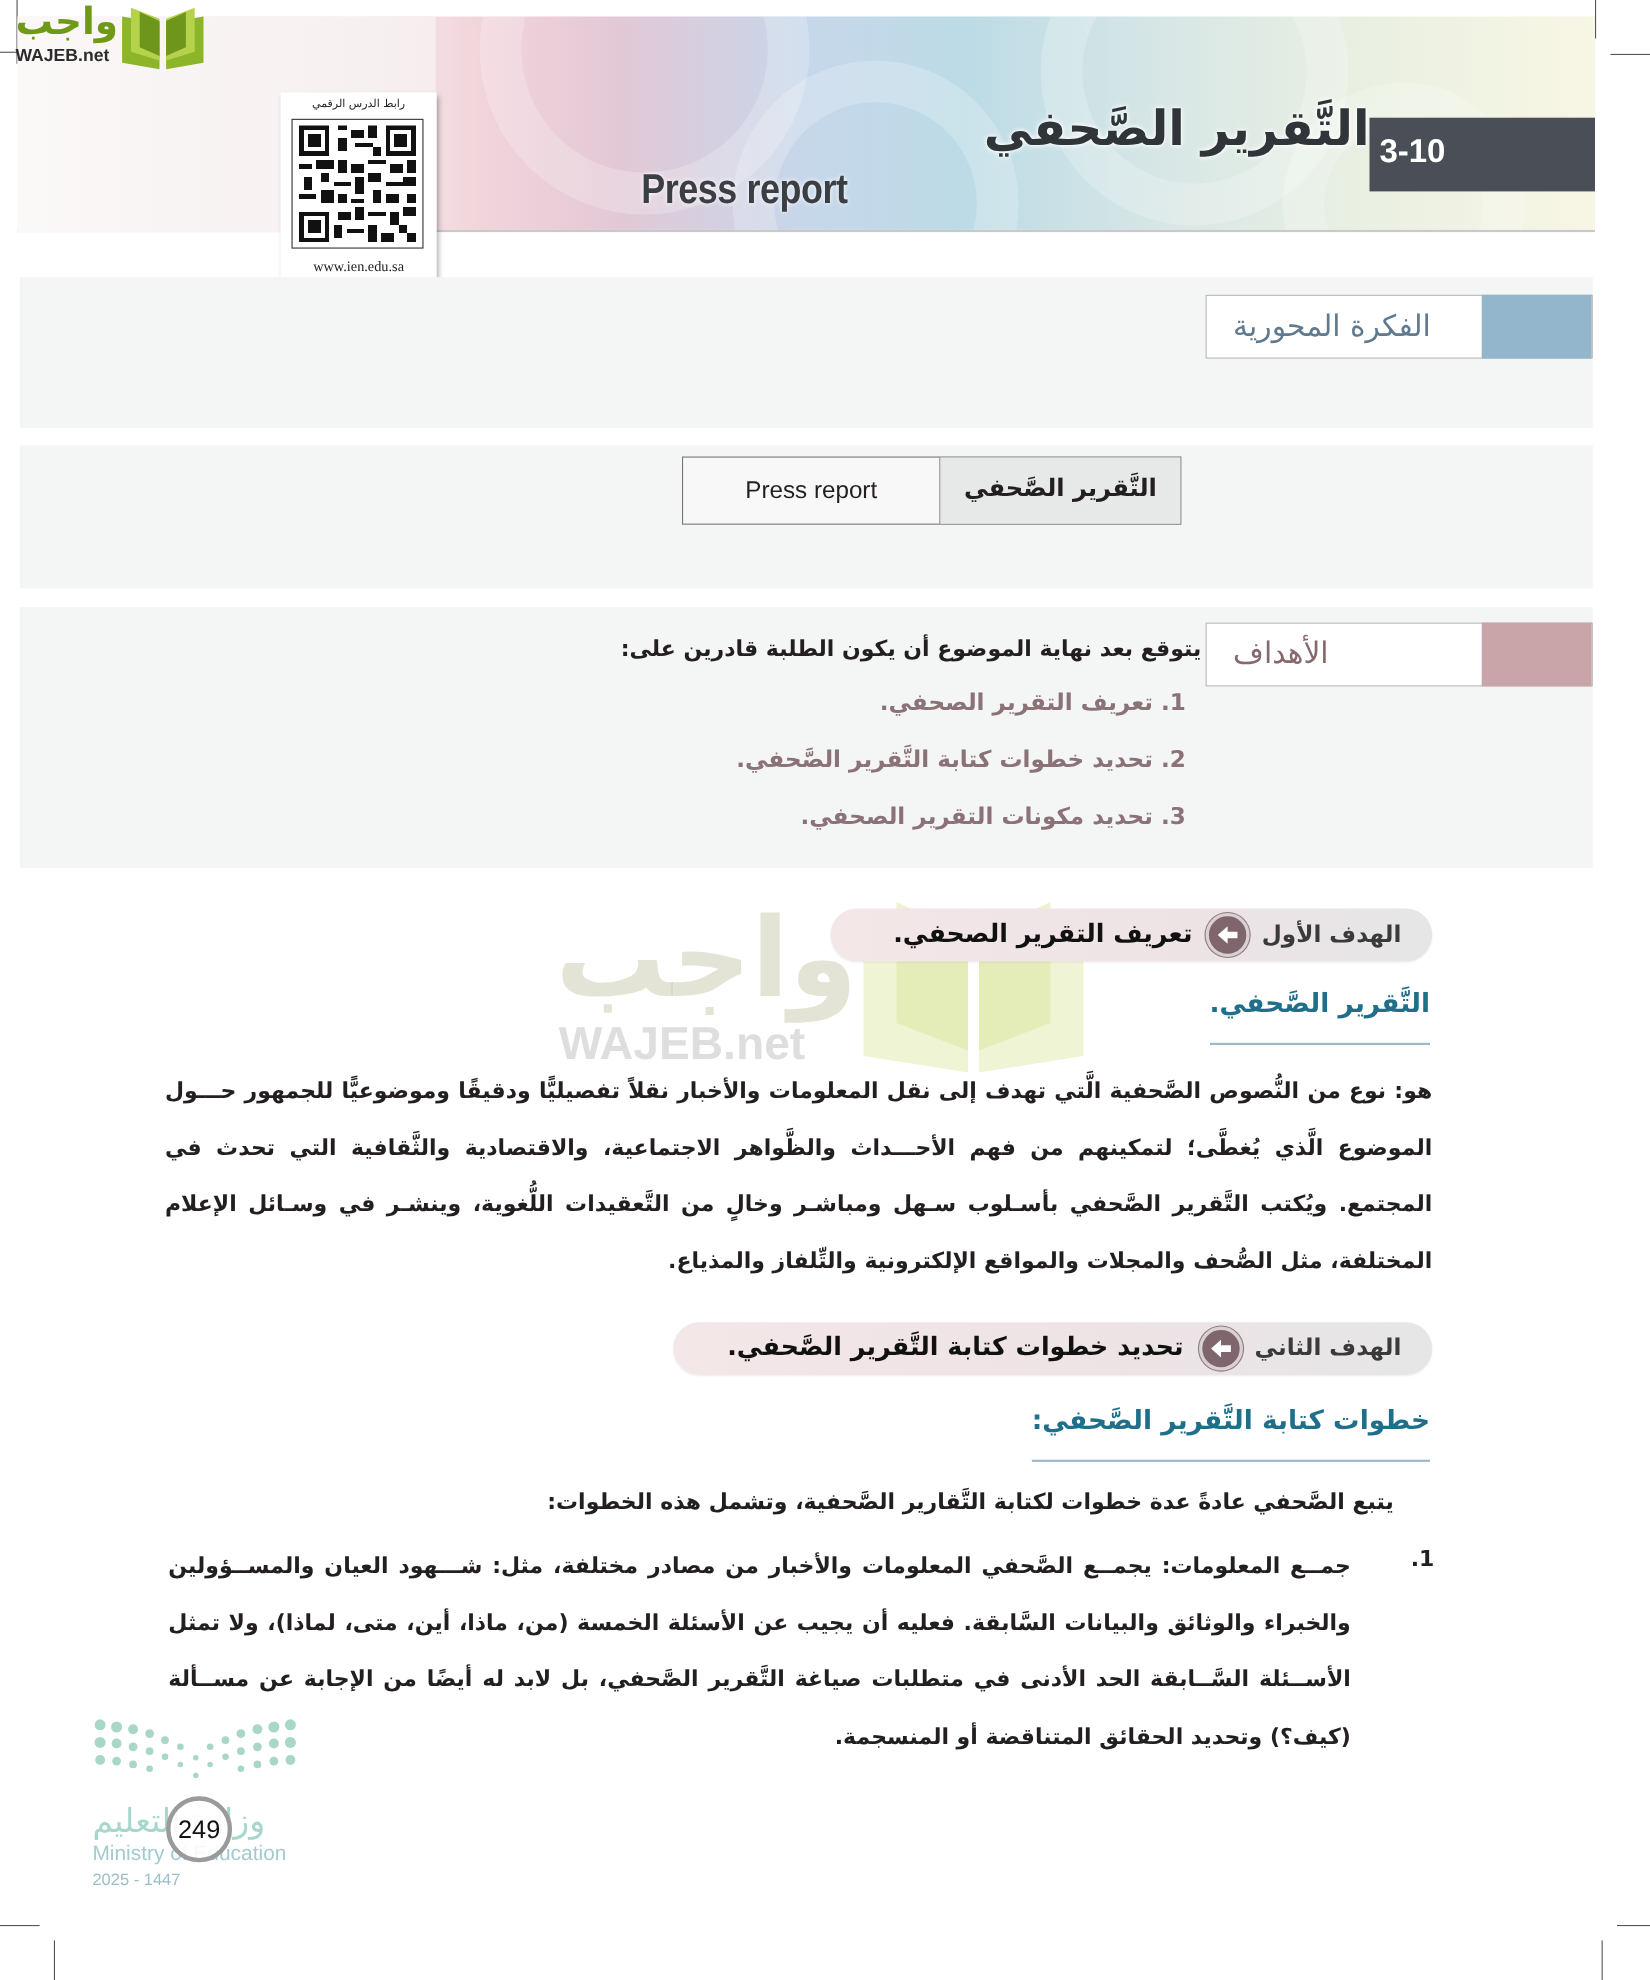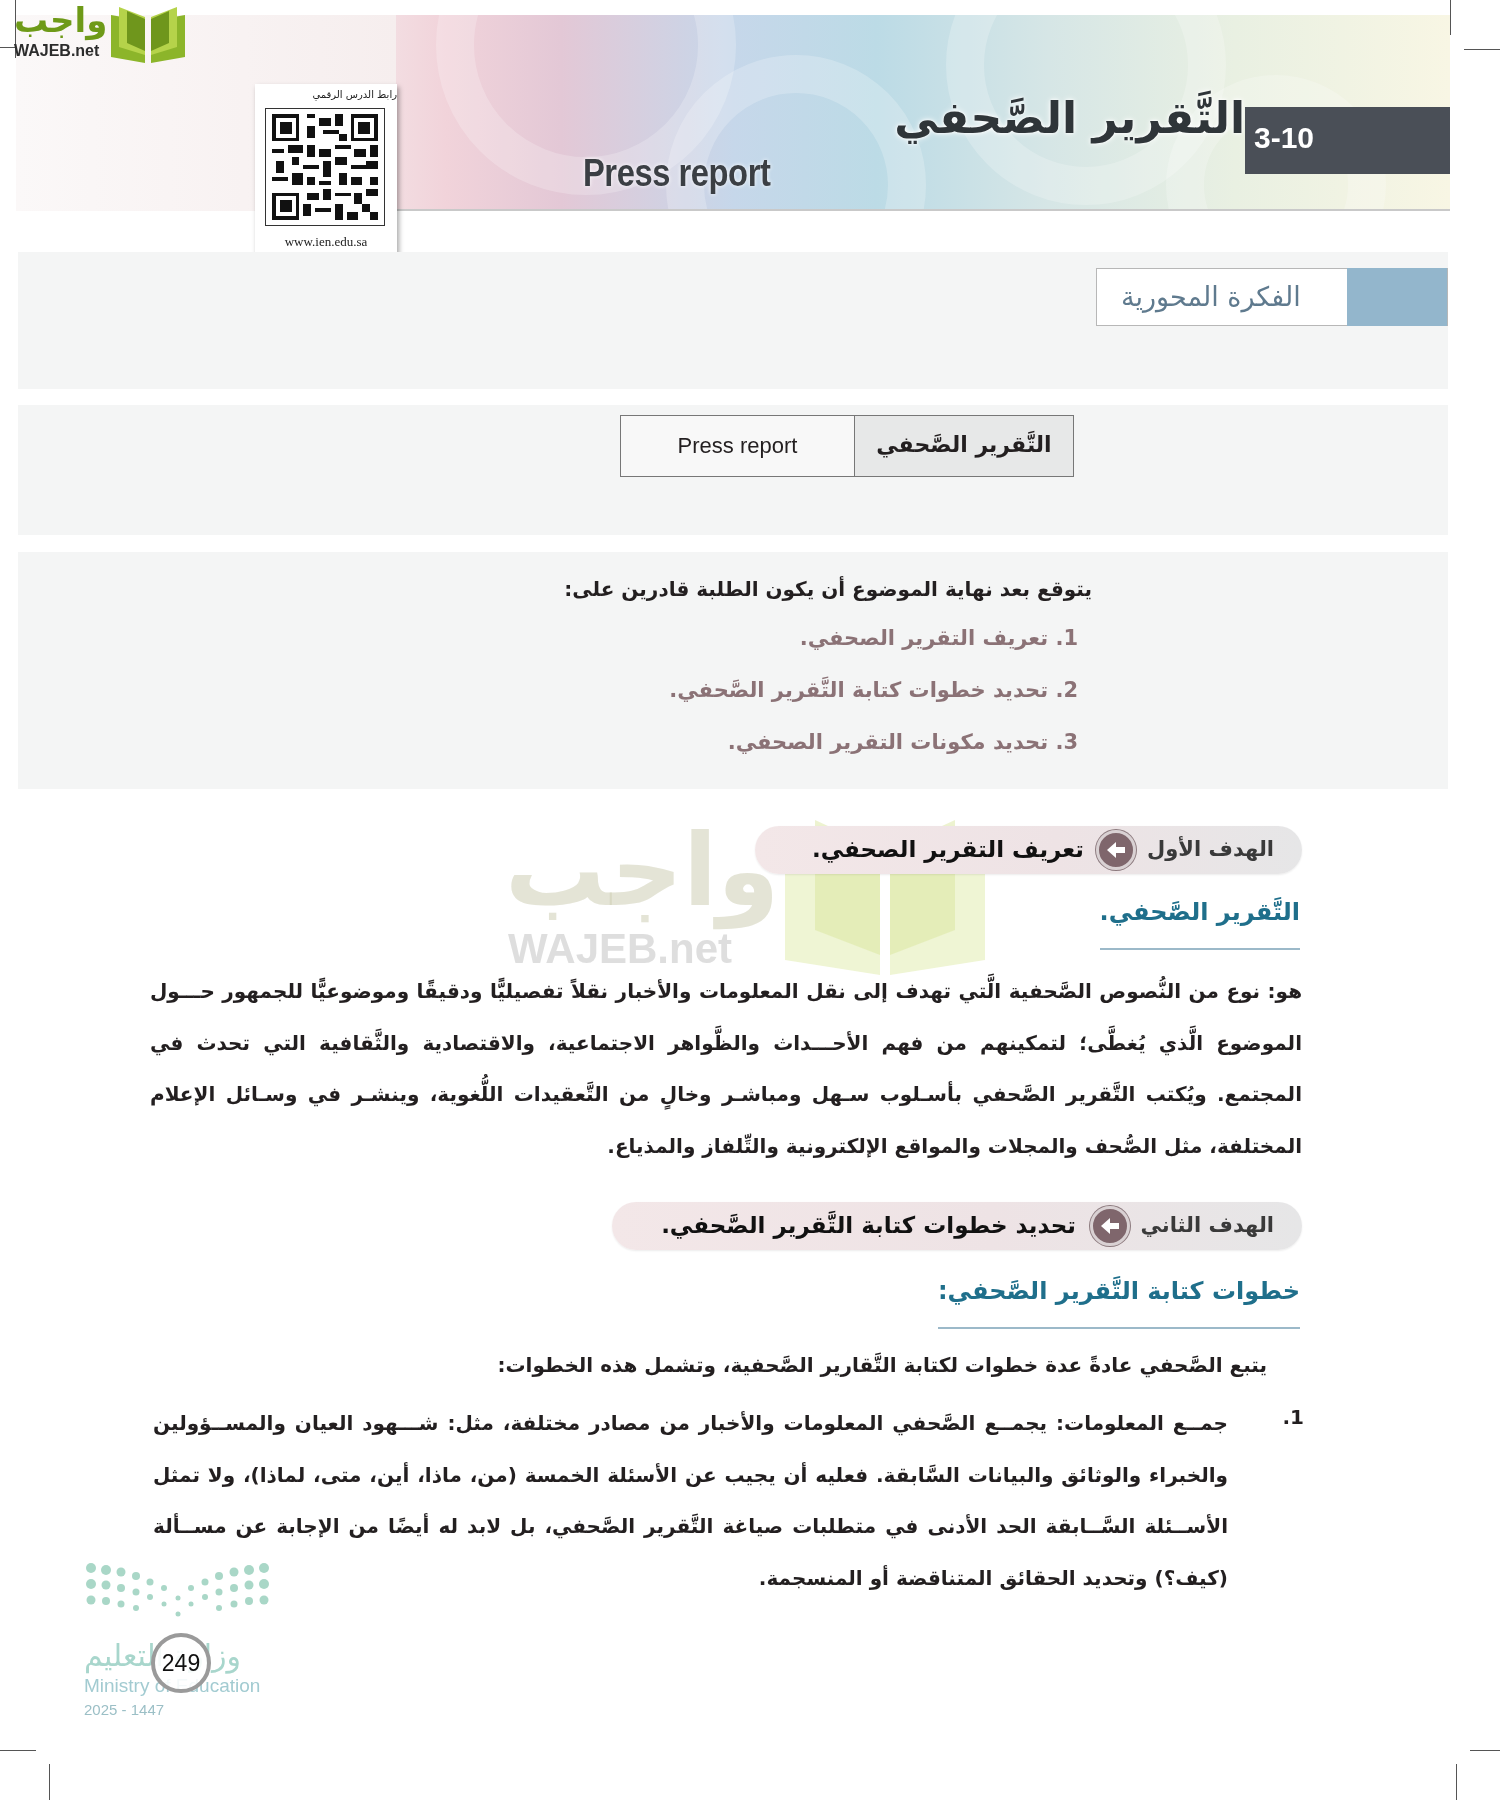--- a/index.html
+++ b/index.html
@@ -15,21 +15,21 @@
   .banner .swirl{position:absolute;border-radius:50%;border:38px solid rgba(255,255,255,0.22)}
   .banner-left{left:16px;top:15px;width:380px;height:196px;background:linear-gradient(90deg,#fbf8f8,#f6eeee);}
   .title-ar{right:255px;top:92px;font-family:"DejaVu Sans",sans-serif;font-weight:bold;font-size:44px;color:#2f3539;direction:rtl;text-shadow:0 0 6px #fff,0 0 3px #fff}
   .title-en{left:583px;top:152px;font-family:"Liberation Sans",sans-serif;font-weight:bold;font-size:38px;color:#3b3f44;letter-spacing:-0.5px;transform:scaleX(0.86);transform-origin:left;text-shadow:0 0 5px #fff}
   .lesson-no{left:1245px;top:107px;width:205px;height:67px;background:#4a4f57;color:#fff;
     font-family:"Liberation Sans",sans-serif;font-weight:bold;font-size:30px;padding:14px 0 0 9px}
   .logo-ar{left:14px;top:0px;font-family:"DejaVu Sans",sans-serif;font-weight:bold;font-size:34px;color:#6e9a18;direction:rtl}
   .logo-en{left:14px;top:42px;font-family:"Liberation Sans",sans-serif;font-weight:bold;font-size:16px;color:#2c2c2c}
   
   .qr-card{left:255px;top:84px;width:142px;height:170px;background:#fff;box-shadow:2px 3px 5px rgba(0,0,0,0.35);}
-  .qr-caption{position:absolute;top:5px;width:100%;text-align:right;font-size:10px;direction:rtl;color:#222}
+  .qr-caption{position:absolute;top:5px;width:100%;text-align:center;font-size:10px;direction:rtl;color:#222}
   .qr-box{position:absolute;left:10px;top:24px;width:120px;height:118px;border:1px solid #333;background:#fff;padding:5px}
   .qr-url{position:absolute;bottom:4px;width:100%;text-align:center;font-family:"Liberation Serif",serif;font-size:13px;color:#222}
   
   .panel{left:18px;width:1430px;background:#f4f5f5}
   .label-box{position:absolute;right:0;width:352px;height:58px;border:1px solid #b7b7b7;background:#fff}
   .label-box .accent{position:absolute;right:0;top:-1px;width:100px;height:58px}
   .label-box .txt{position:absolute;left:24px;top:12px;font-weight:normal;font-size:27px;direction:rtl;white-space:nowrap}
   .panel-text{position:absolute;direction:rtl;font-weight:bold;font-size:20px;color:#231f20;white-space:nowrap}
   .concept-table{position:absolute;left:602px;top:10px;width:454px;height:62px;border:1px solid #777;display:flex;background:#f8f8f8}
   .concept-table .en{width:234px;border-right:1px solid #777;font-family:"Liberation Sans",sans-serif;font-size:22px;color:#231f20;text-align:center;padding-top:17px}
@@ -154,20 +154,24 @@
 </div>
 
 <div class="abs panel" style="top:405px;height:130px">
   <div class="concept-table">
     <div class="en">Press report</div>
     <div class="ar">التَّقرير الصَّحفي</div>
   </div>
 </div>
 
 <div class="abs panel" style="top:552px;height:237px">
+  <div class="label-box" style="top:14px">
+    <div class="accent" style="background:#c9a5aa"></div>
+    <div class="txt" style="color:#85696d">الأهداف</div>
+  </div>
   <div class="panel-text" style="right:356px;top:25px">يتوقع بعد نهاية الموضوع أن يكون الطلبة قادرين على:</div>
   <div class="obj" style="right:370px;top:74px">1. تعريف التقرير الصحفي.</div>
   <div class="obj" style="right:370px;top:126px">2. تحديد خطوات كتابة التَّقرير الصَّحفي.</div>
   <div class="obj" style="right:370px;top:178px">3. تحديد مكونات التقرير الصحفي.</div>
 </div>
 
 <svg class="abs wm-book" viewBox="0 0 220 165">
   <path d="M10 30 L105 45 L105 160 L10 145 Z" fill="rgba(226,236,176,0.55)"></path>
   <path d="M210 30 L115 45 L115 160 L210 145 Z" fill="rgba(226,236,176,0.55)"></path>
   <path d="M40 5 L105 35 L105 140 L40 115 Z" fill="rgba(214,228,150,0.45)"></path>

